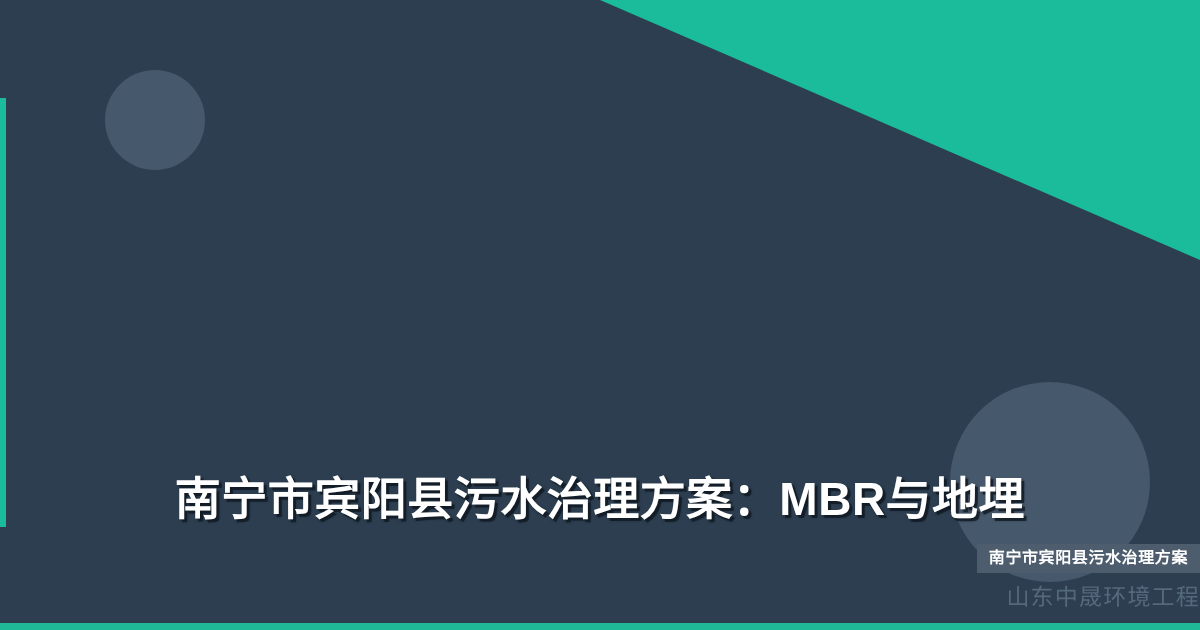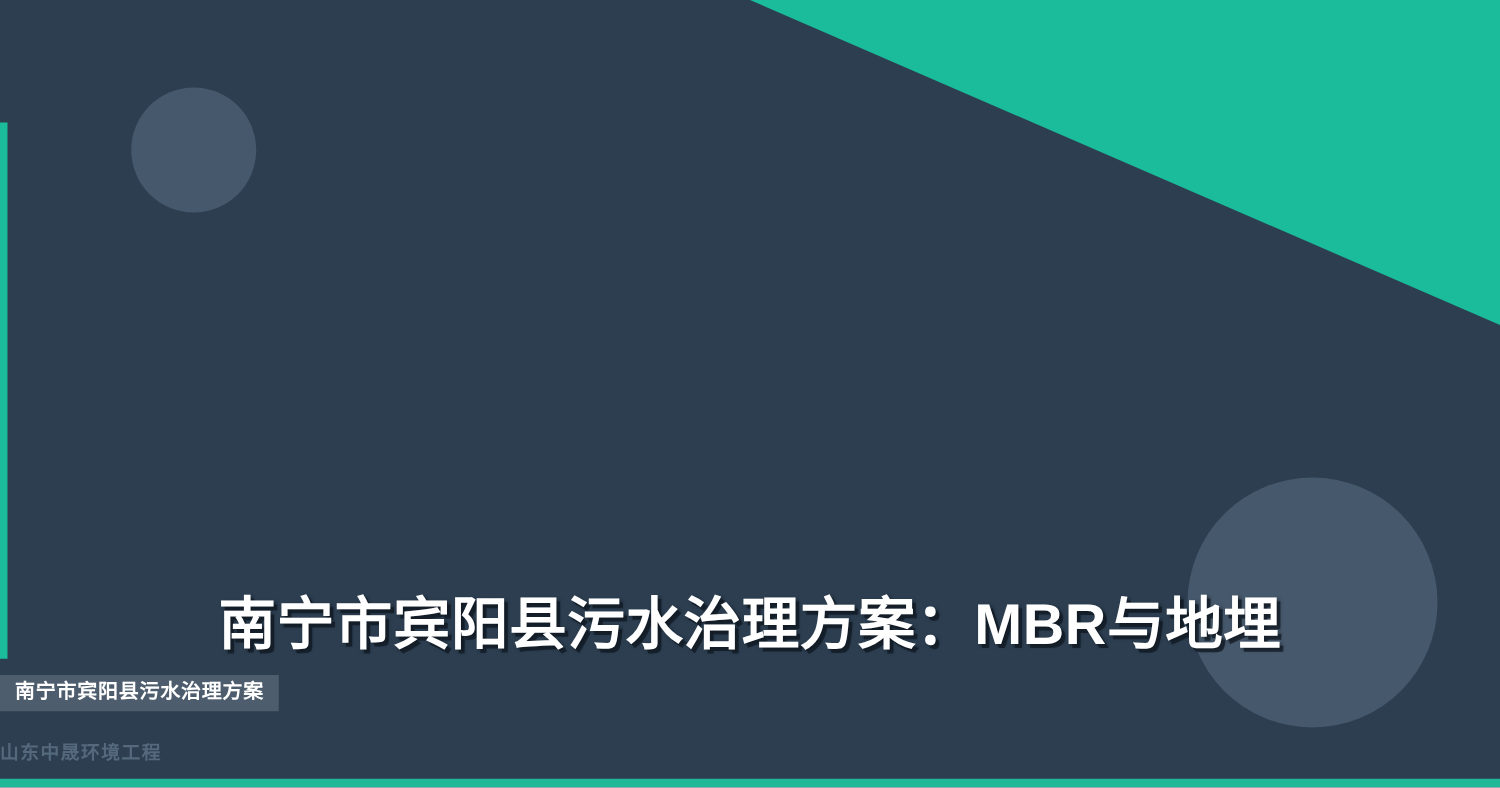--- a/index.html
+++ b/index.html
@@ -105,40 +105,40 @@
   }
 
   
   .footer {
     position: absolute;
     left: 0;
     right: 0;
     bottom: 18px;
     display: flex;
     flex-direction: column;
-    align-items: flex-start;
-    gap: 25px;
+    align-items: flex-end;
+    gap: 11px;
   }
 
   .footer-badge {
     display: inline-block;
     background: #4d5d6d;
     color: #ffffff;
     font-size: 16px;
     font-weight: bold;
     letter-spacing: 0.6px;
     padding: 4px 12px 5px 12px;
     line-height: 1.25;
     white-space: nowrap;
   }
 
   .footer-brand {
     color: #55697c;
-    font-size: 15px;
-    font-weight: bold;
+    font-size: 23px;
+    font-weight: normal;
     letter-spacing: 1.2px;
     line-height: 1.2;
     white-space: nowrap;
   }
 </style>
 </head>
 <body>
 
 <div id="poster">
 

